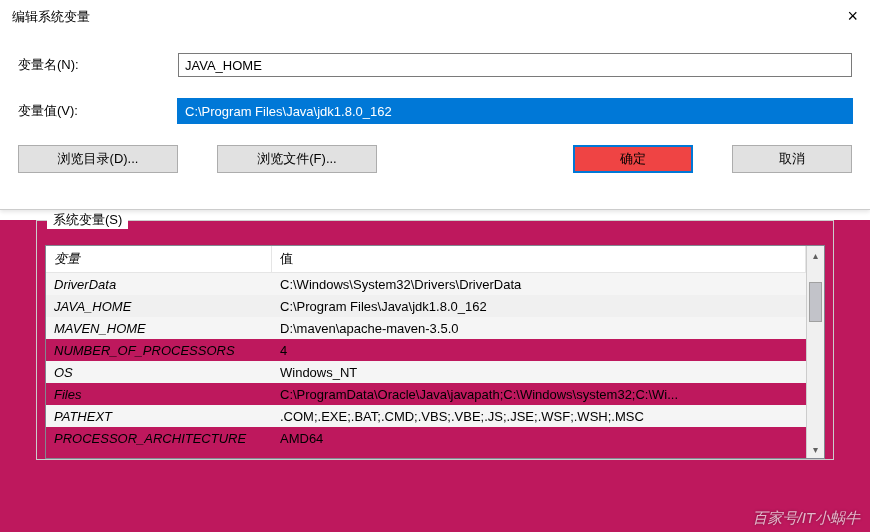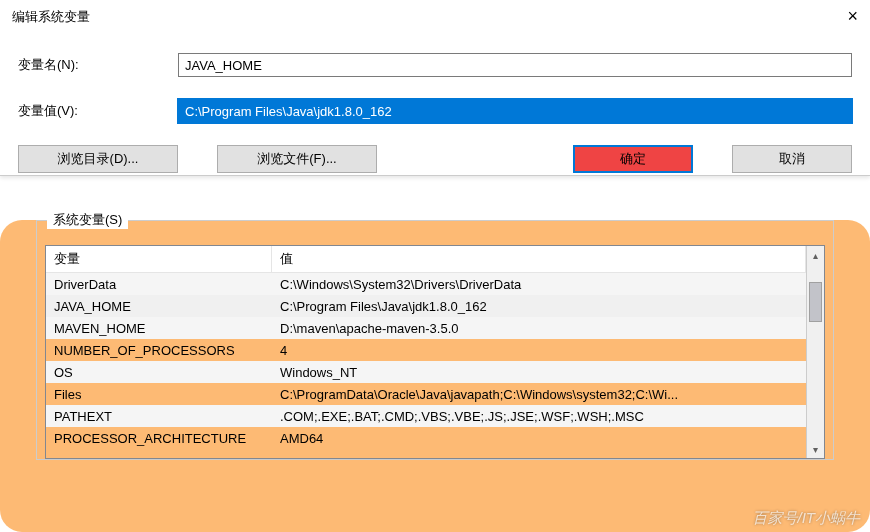--- a/index.html
+++ b/index.html
@@ -1,43 +1,43 @@
 <!DOCTYPE html>
 <html><head>
   <meta charset="utf-8">
   <style>
     * { box-sizing: border-box; margin: 0; padding: 0; font-family: "Microsoft YaHei", "Segoe UI", Tahoma, sans-serif; font-size: 13px; }
     body { background: #fff; width: 870px; height: 532px; overflow: hidden; position: relative; }
     
-    .dialog { position: absolute; top: 0; left: 0; right: 0; background: #fff; border-bottom: 1px solid #ccc; box-shadow: 0 2px 4px rgba(0,0,0,0.1); z-index: 10; padding-bottom: 2px; }
+    .dialog { position: absolute; top: 0; left: 0; right: 0; background: #fff; border-bottom: 1px solid #ccc; box-shadow: 0 2px 4px rgba(0,0,0,0.1); z-index: 10; padding-bottom: 36px; }
     .dialog-title-bar { padding: 6px 12px; display: flex; justify-content: space-between; align-items: center; }
     .dialog-title { font-size: 13px; }
     .close-x { font-size: 18px; font-weight: 300; color: #000; cursor: pointer; }
     
     .dialog-body { padding: 20px 18px 0 18px; }
     .field-row { display: flex; align-items: center; margin-bottom: 22px; }
     .field-label { width: 160px; font-size: 13px; }
     .field-input { flex: 1; height: 24px; border: 1px solid #7a7a7a; padding: 2px 6px; font-size: 13px; background: #fff; }
     .field-input.selected { background: #0078d7; color: #fff; border: 1px solid #0078d7; outline: 1px solid #0078d7; }
     
     .button-row { display: flex; padding: 0 18px; gap: 39px; }
     .button-row .spacer { flex: 1; }
     .btn { height: 28px; min-width: 120px; padding: 0 18px; background: #e1e1e1; border: 1px solid #adadad; cursor: pointer; font-size: 13px; display: flex; align-items: center; justify-content: center; }
     .btn.primary { background: #ef4444; border: 2px solid #0078d7; }
     .btn-left { min-width: 160px; }
     
-    .underlying { position: absolute; top: 220px; left: 0; right: 0; bottom: 0; background: #fdba74; padding: 0 36px; border-radius: 22px; }
+    .underlying { position: absolute; top: 220px; left: 0; right: 0; bottom: 0; background: #be185d; padding: 0 36px; }
     .group-box { border: 1px solid #ccc; border-radius: 0; padding: 18px 8px 0 8px; position: relative; }
     .group-label { position: absolute; top: -10px; left: 10px; background: #fff; padding: 0 6px; font-size: 13px; }
     
     .list-wrap { border: 1px solid #828790; height: 214px; display: flex; margin-top: 6px; }
     .list-content { flex: 1; overflow: hidden; }
     .list-header { display: flex; background: #fff; border-bottom: 1px solid #e5e5e5; }
     .list-header .col { padding: 4px 8px; font-size: 13px; border-right: 1px solid #e5e5e5; }
-    .col1 { width: 226px; }
+    .col1 { width: 226px; font-style: italic; }
     .col2 { flex: 1; }
     .list-row { display: flex; height: 22px; align-items: center; }
     .list-row:nth-child(odd) { background: #f5f5f5; }
     .list-row.selected { background: #f0f0f0; }
     .list-row .cell { padding: 0 8px; font-size: 13px; white-space: nowrap; overflow: hidden; text-overflow: ellipsis; }
     .scrollbar { width: 18px; background: #f0f0f0; border-left: 1px solid #ccc; display: flex; flex-direction: column; }
     .scroll-arrow { height: 18px; display: flex; align-items: center; justify-content: center; cursor: pointer; font-size: 10px; color: #606060; }
     .scroll-track { flex: 1; position: relative; }
     .scroll-thumb { position: absolute; top: 18px; left: 2px; right: 2px; height: 40px; background: #c2c3c9; border: 1px solid #a0a0a0; }
     

